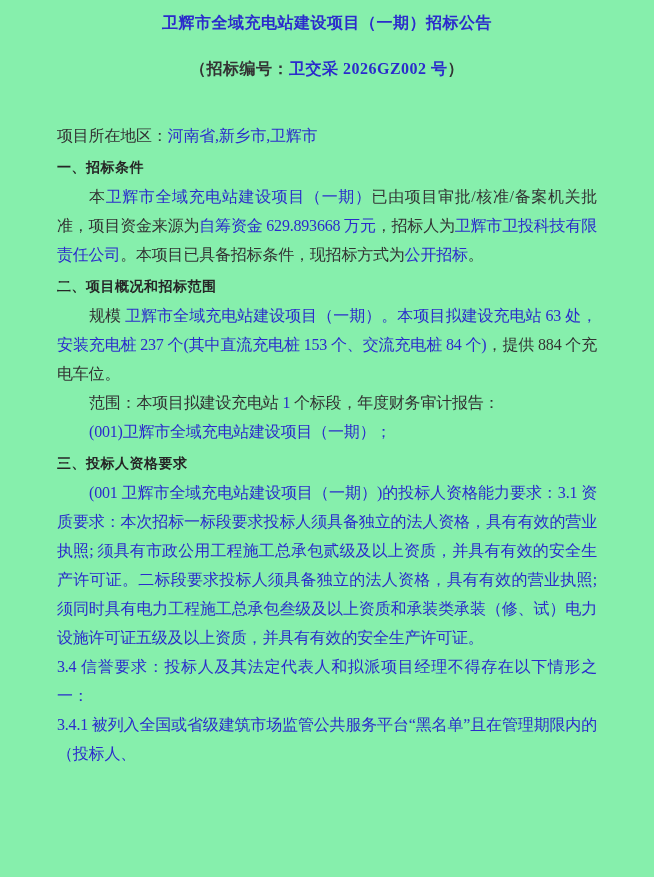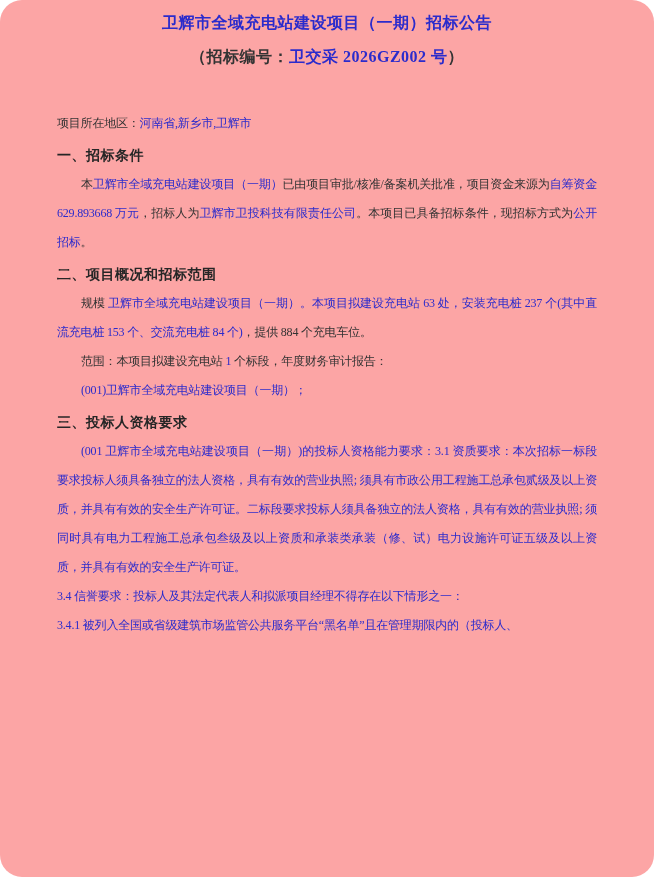--- a/index.html
+++ b/index.html
@@ -6,44 +6,43 @@
   body {
     width: 654px; height: 877px;
     background: #ffffff;
     overflow: hidden;
     font-family: "Liberation Serif", "DejaVu Serif", serif;
   }
   .page {
     box-sizing: border-box;
     width: 654px; height: 877px;
     padding: 8px 57px 0 57px;
-    background: #fca5a5;
-    border-radius: 22px;
+    background: #86efac;
   }
   .title {
     margin: 0;
     text-align: center;
     font-size: 16px;
     font-weight: bold;
     line-height: 30px;
     color: #2b2bcc;
     letter-spacing: 0.5px;
   }
   .subtitle {
-    margin: 4px;
+    margin: 16px;
     text-align: center;
     font-size: 16px;
     font-weight: bold;
     line-height: 30px;
     letter-spacing: 0.5px;
   }
   .doc-body { margin: 0; }
   .para {
     margin: 0;
-    font-size: 12px;
+    font-size: 16px;
     line-height: 29px;
     text-align: justify;
     letter-spacing: -0.2px;
     color: #333333;
     word-break: break-all;
   }
   .para.indent { text-indent: 2em; }
   .heading {
     margin: 3px 0 0 0;
     font-size: 14px;

